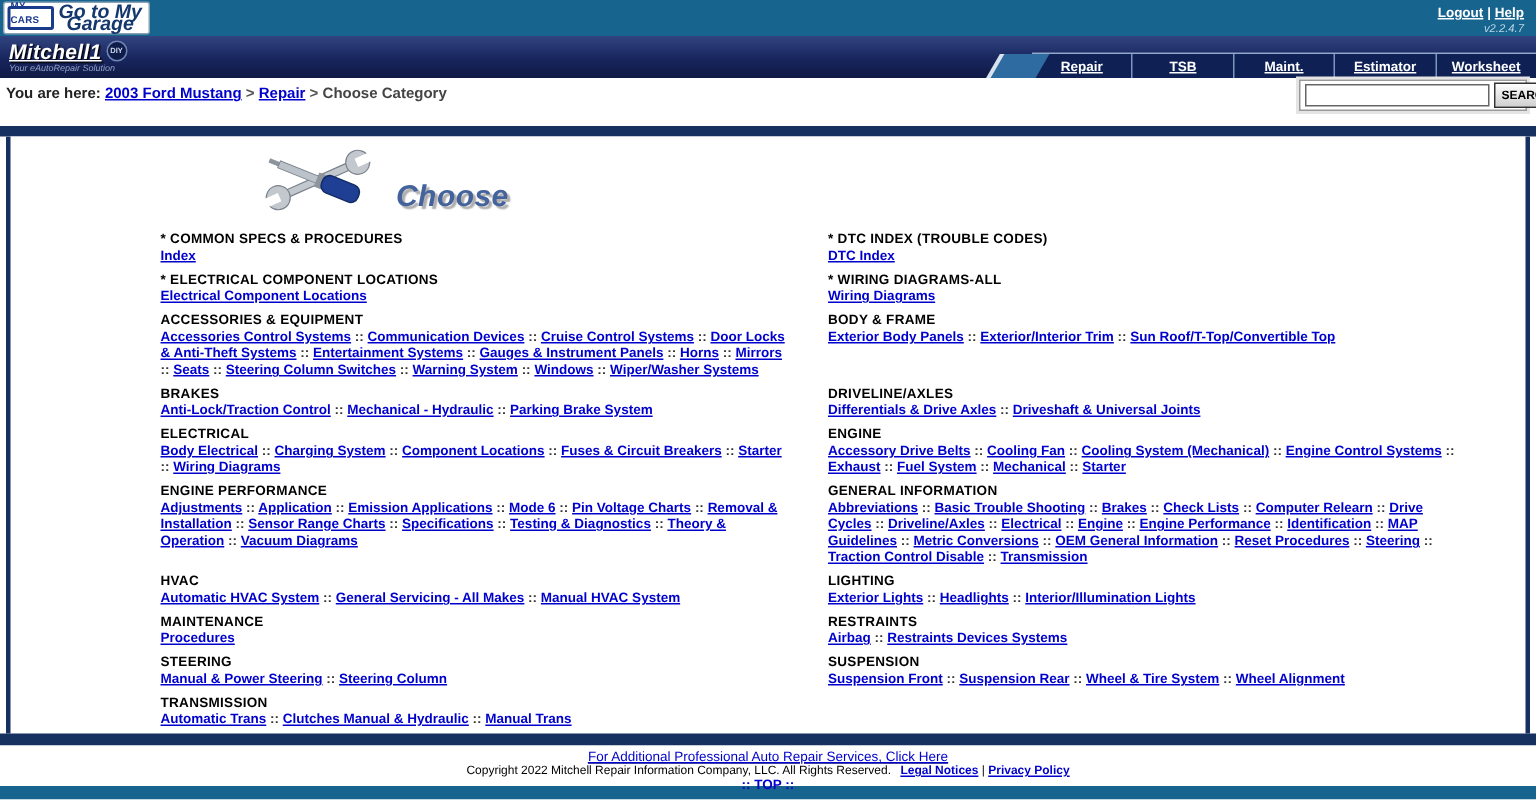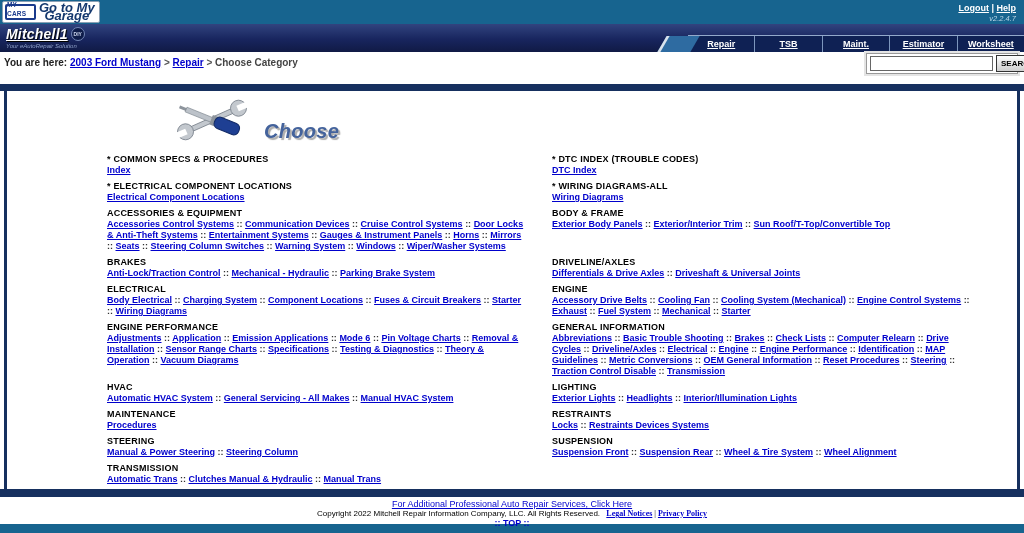--- a/index.html
+++ b/index.html
@@ -93,21 +93,21 @@
   .cat-links { font-size: 9px; font-weight: bold; line-height: 11px; }
   .cat-link { color: #0000cc; text-decoration: underline; }
   .sep { color: #333; }
 
   
   .footer { height: 27px; text-align: center; background: #fff; }
   .f1 { font-size: 9px; padding-top: 2px; line-height: 10px; text-decoration: underline; }
   .f1 a { color: #0000cc; text-decoration: underline; }
   .f2 { font-size: 8px; color: #000; line-height: 9px; }
   .f2 a { color: #0000cc; text-decoration: underline; font-weight: bold; }
-  .f2 .legal-group { margin-left: 4px; font-family: Liberation Serif, serif; }
+  .f2 .legal-group { margin-left: 4px; }
   .f3 { font-size: 9px; font-weight: bold; line-height: 10px; }
   .f3 a { color: #0000cc; }
   .bottombar { height: 9px; background: #17648f; }
 </style>
 </head>
 <body>
 
 <div class="topbar">
   <div class="mycars-btn">
     <div class="plate">
@@ -265,21 +265,21 @@
             <div class="cat-links"><a class="cat-link">Exterior Lights</a><span class="sep"> :: </span><a class="cat-link">Headlights</a><span class="sep"> :: </span><a class="cat-link">Interior/Illumination Lights</a></div>
           </td>
         </tr>
         <tr>
           <td class="cat-cell">
             <div class="cat-heading">MAINTENANCE</div>
             <div class="cat-links"><a class="cat-link">Procedures</a></div>
           </td>
           <td class="cat-cell">
             <div class="cat-heading">RESTRAINTS</div>
-            <div class="cat-links"><a class="cat-link">Locks</a><span class="sep"> :: </span><a class="cat-link">Restraints Devices Systems</a></div>
+            <div class="cat-links"><a class="cat-link">Airbag</a><span class="sep"> :: </span><a class="cat-link">Restraints Devices Systems</a></div>
           </td>
         </tr>
         <tr>
           <td class="cat-cell">
             <div class="cat-heading">STEERING</div>
             <div class="cat-links"><a class="cat-link">Manual &amp; Power Steering</a><span class="sep"> :: </span><a class="cat-link">Steering Column</a></div>
           </td>
           <td class="cat-cell">
             <div class="cat-heading">SUSPENSION</div>
             <div class="cat-links"><a class="cat-link">Suspension Front</a><span class="sep"> :: </span><a class="cat-link">Suspension Rear</a><span class="sep"> :: </span><a class="cat-link">Wheel &amp; Tire System</a><span class="sep"> :: </span><a class="cat-link">Wheel Alignment</a></div>

